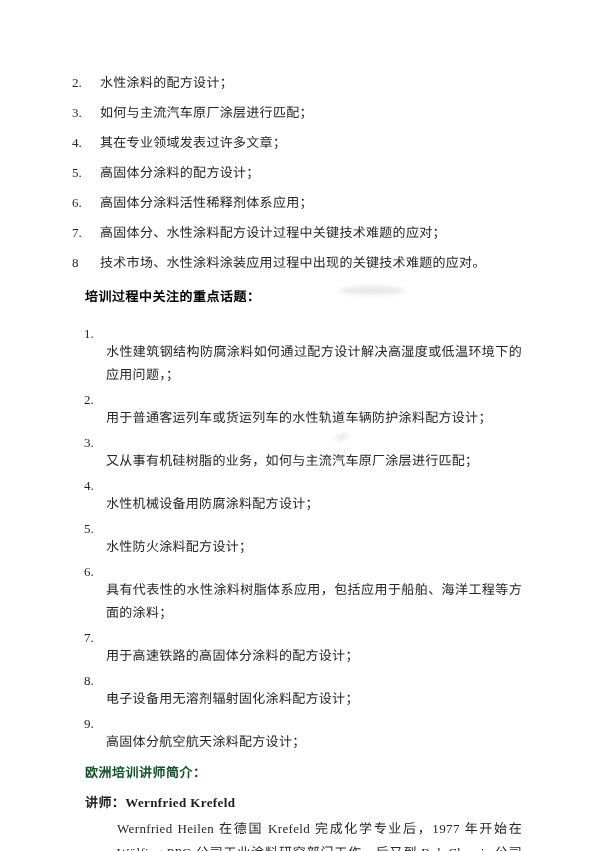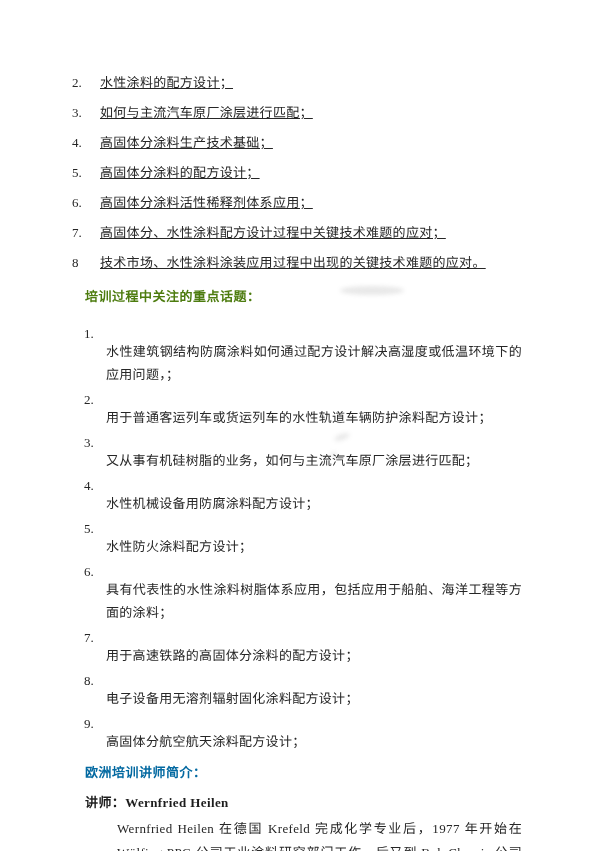--- a/index.html
+++ b/index.html
@@ -31,25 +31,24 @@
     margin-bottom: 8px;
   }
   .list-continued .num {
     width: 28px;
     flex: 0 0 28px;
     margin-left: -13px;
   }
   .list-continued .txt {
     flex: 1;
     letter-spacing: 0.3px;
-    text-decoration: underline;
   }
   .section-heading {
     font-weight: bold;
-    color: #4d7c0f;
+    color: #000000;
     line-height: 22px;
     margin-top: 12px;
     letter-spacing: 0.5px;
   }
   
   .list-topics { margin-top: 14px; }
   .list-topics .li {
     display: flex;
     line-height: 23px;
     margin-bottom: 2px;
@@ -60,21 +59,21 @@
     margin-left: -1px;
   }
   .list-topics .txt {
     flex: 1;
     text-align: justify;
     letter-spacing: 0.3px;
     margin-top: 18px;
   }
   .lecturer-heading {
     font-weight: bold;
-    color: #0369a1;
+    color: #14532d;
     line-height: 22px;
     margin-top: 9px;
     letter-spacing: 0.5px;
   }
   .lecturer-line {
     font-weight: bold;
     color: #1d1d1d;
     line-height: 22px;
     margin-top: 8px;
     letter-spacing: 0.4px;
@@ -113,21 +112,21 @@
       <div class="li">
         <span class="num">2.</span>
         <span class="txt">水性涂料的配方设计；</span>
       </div>
       <div class="li">
         <span class="num">3.</span>
         <span class="txt">如何与主流汽车原厂涂层进行匹配；</span>
       </div>
       <div class="li">
         <span class="num">4.</span>
-        <span class="txt">高固体分涂料生产技术基础；</span>
+        <span class="txt">其在专业领域发表过许多文章；</span>
       </div>
       <div class="li">
         <span class="num">5.</span>
         <span class="txt">高固体分涂料的配方设计；</span>
       </div>
       <div class="li">
         <span class="num">6.</span>
         <span class="txt">高固体分涂料活性稀释剂体系应用；</span>
       </div>
       <div class="li">
@@ -177,19 +176,19 @@
       </div>
       <div class="li">
         <span class="num">9.</span>
         <span class="txt">高固体分航空航天涂料配方设计；</span>
       </div>
     </div>
 
     <div class="lecturer-heading">欧洲培训讲师简介：</div>
 
     <div class="lecturer-line">
-      <span>讲师：</span><span>Wernfried Heilen</span>
+      <span>讲师：</span><span>Wernfried Krefeld</span>
     </div>
 
     <div class="bio">Wernfried Heilen 在德国 Krefeld 完成化学专业后，1977 年开始在 Wülfing PPG 公司工业涂料研究部门工作。后又到 Byk Chemie 公司工作，曾任产品部门的产品经理。1983 年转入 Goldschmidt 公司，作为助剂应用技术服务的负责人，又从事有机硅树脂的业务。2001 年出任 Tego Coatings &amp; Ink Additives (now Evonik Tego chemie GmbH)副总裁（技术市场），其在专业领域发表过许多文章，包括有机硅</div>
 
   </div>
 </div>
 
 </body></html>

